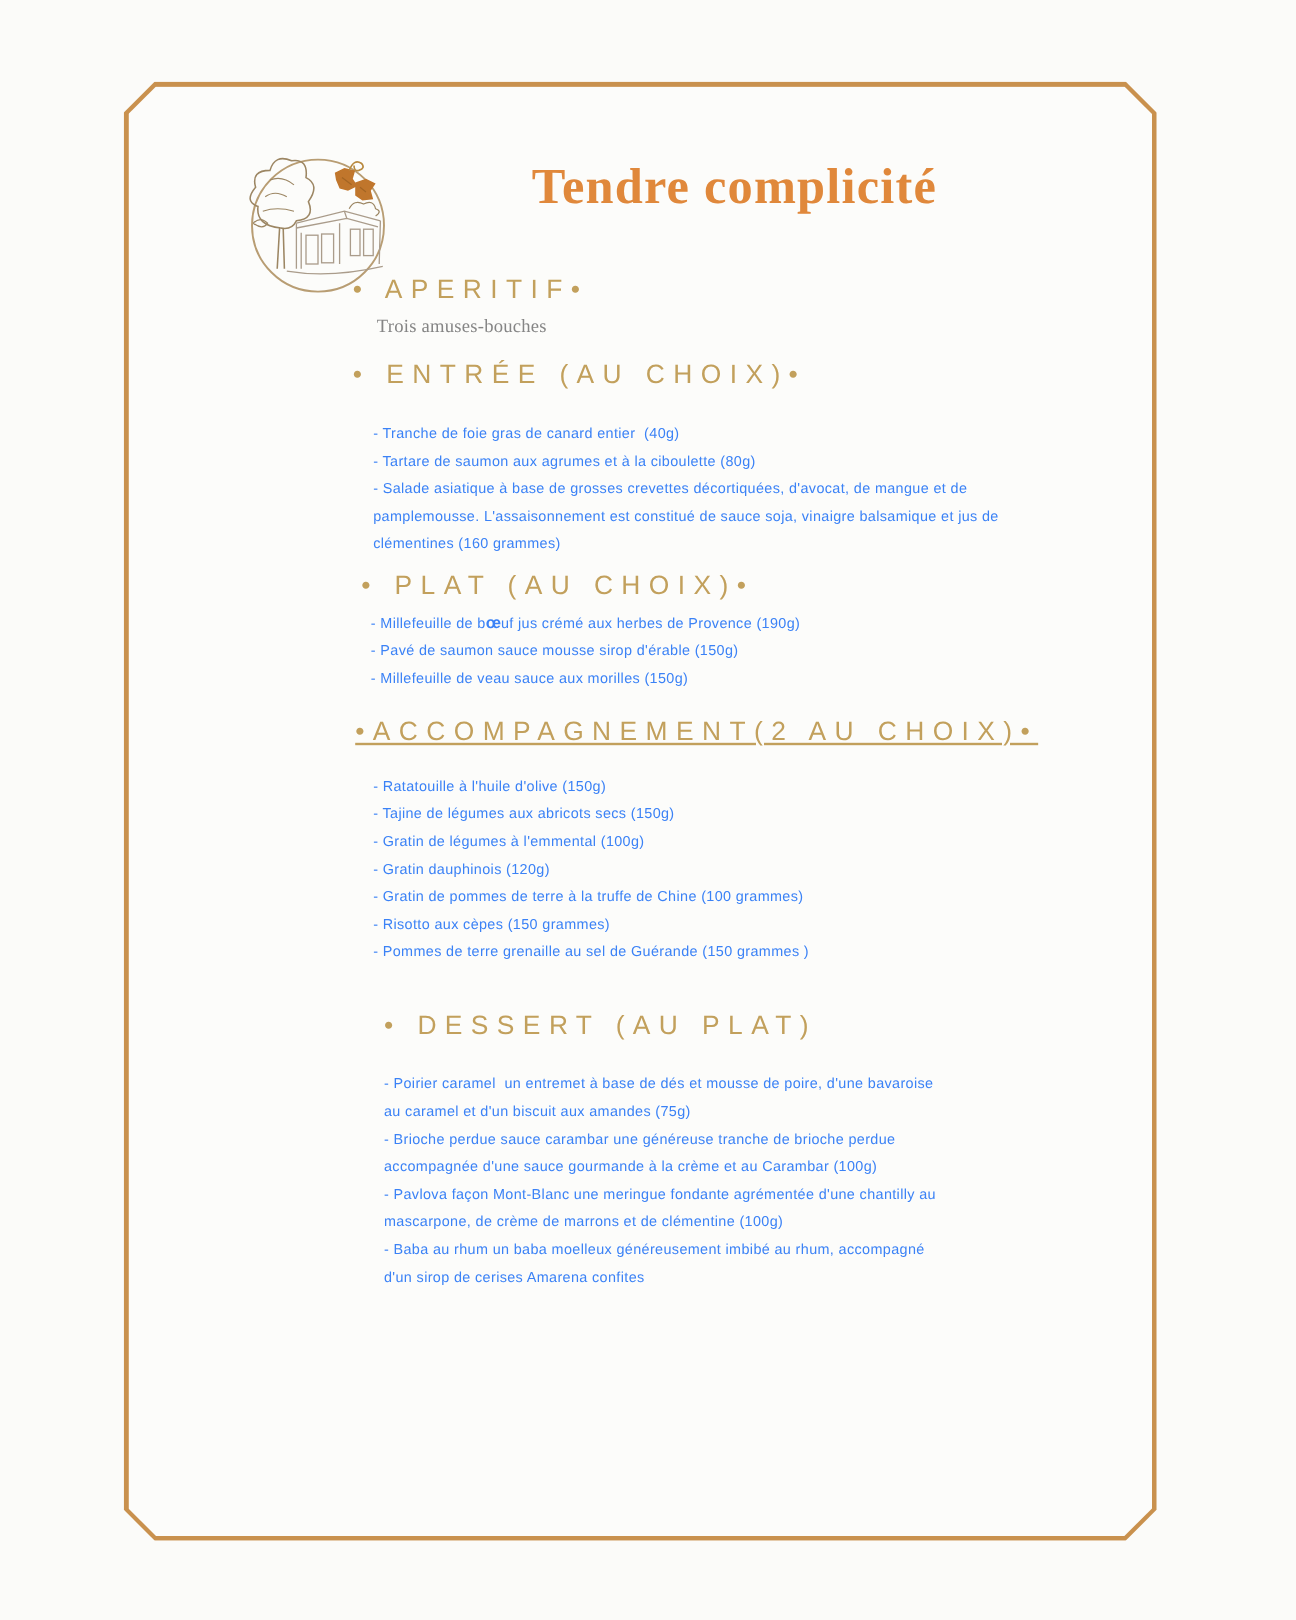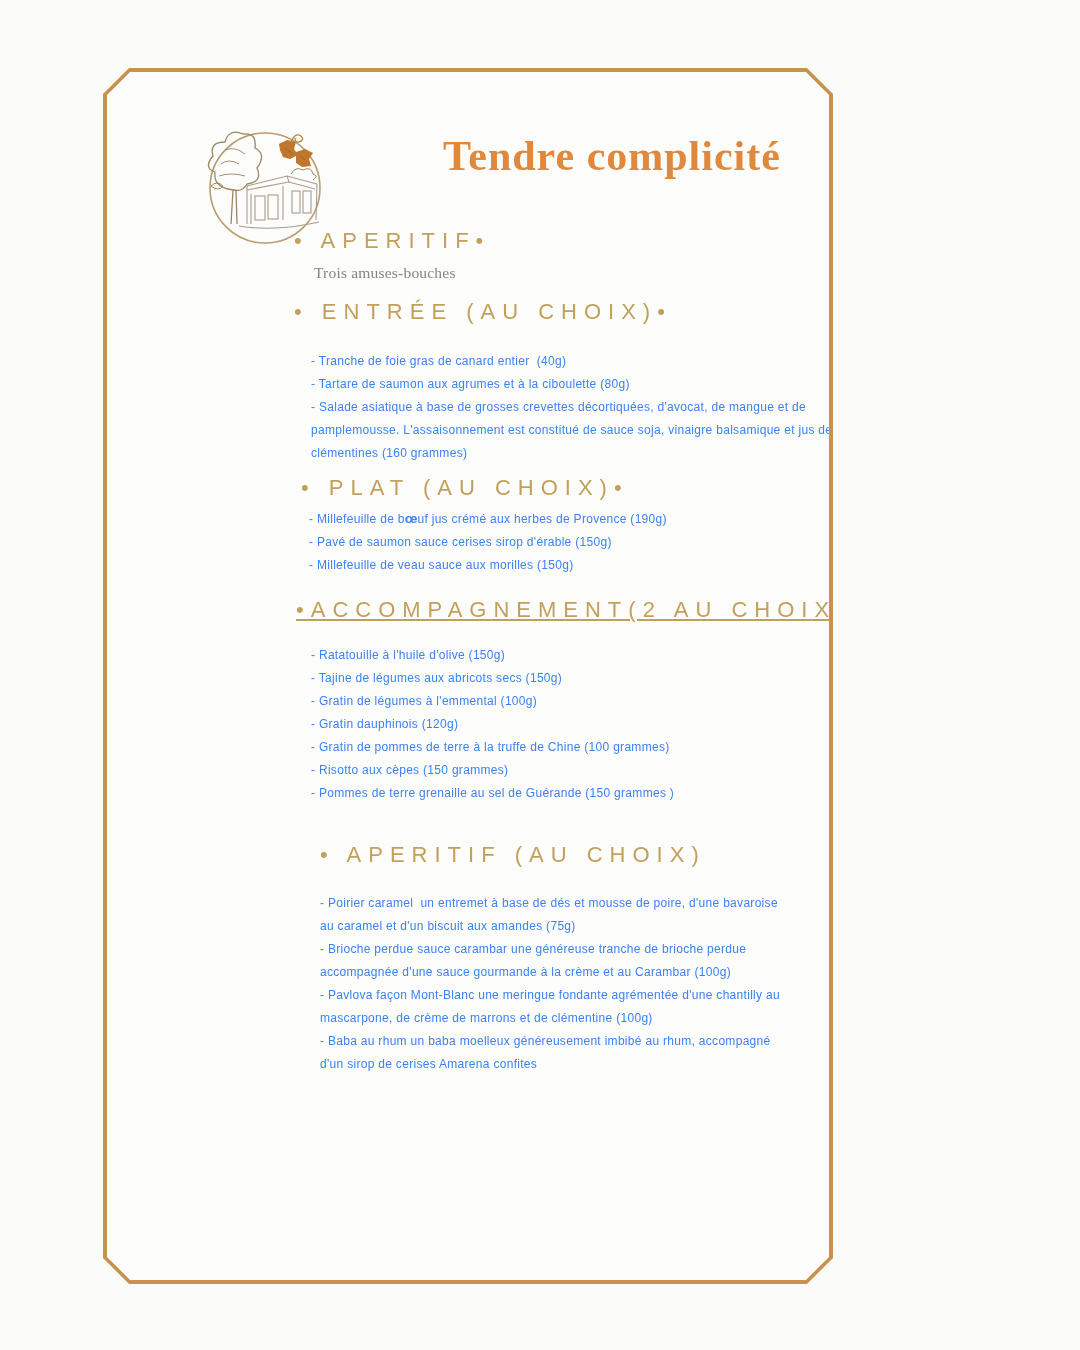--- a/index.html
+++ b/index.html
@@ -4,21 +4,21 @@
 <style>
   * { margin:0; padding:0; box-sizing:border-box; }
   html,body { width:1080px; height:1350px; }
   body {
     background:#fbfbf9;
     font-family:"Liberation Sans", sans-serif;
     position:relative;
     overflow:hidden;
   }
   .frame-outer {
-    position:absolute; left:103px; top:68px; width:730px; height:1216px;
+    position:absolute; left:103px; top:68px; width:861px; height:1216px;
     background:#c9914e;
     clip-path:polygon(26px 0, calc(100% - 26px) 0, 100% 26px, 100% calc(100% - 26px),
                       calc(100% - 26px) 100%, 26px 100%, 0 calc(100% - 26px), 0 26px);
   }
   .frame-inner {
     position:absolute; inset:4px;
     background:#fcfcfa;
     clip-path:polygon(23px 0, calc(100% - 23px) 0, 100% 23px, 100% calc(100% - 23px),
                       calc(100% - 23px) 100%, 23px 100%, 0 calc(100% - 23px), 0 23px);
   }
@@ -126,40 +126,40 @@
             <div class="menu-item" data-name="menu-item">- Tranche de foie gras de canard entier  (40g)</div>
             <div class="menu-item" data-name="menu-item">- Tartare de saumon aux agrumes et à la ciboulette (80g)</div>
             <div class="menu-item" data-name="menu-item">- Salade asiatique à base de grosses crevettes décortiquées, d'avocat, de mangue et de pamplemousse. L'assaisonnement est constitué de sauce soja, vinaigre balsamique et jus de clémentines (160 grammes)</div>
           </div>
   </div>
 
   <div class="section" data-name="section-plat">
     <div class="section-header" data-name="section-header">• PLAT (AU CHOIX)•</div>
     <div class="item-list" data-name="section-item-list">
             <div class="menu-item" data-name="menu-item">- Millefeuille de b<span class="oe">œ</span>uf jus crémé aux herbes de Provence (190g)</div>
-            <div class="menu-item" data-name="menu-item">- Pavé de saumon sauce cerises sirop d'érable (150g)</div>
+            <div class="menu-item" data-name="menu-item">- Pavé de saumon sauce mousse sirop d'érable (150g)</div>
             <div class="menu-item" data-name="menu-item">- Millefeuille de veau sauce aux morilles (150g)</div>
           </div>
   </div>
 
   <div class="section" data-name="section-accompagnement">
     <div class="section-header" data-name="section-header">•ACCOMPAGNEMENT(2 AU CHOIX)•</div>
     <div class="item-list" data-name="section-item-list">
             <div class="menu-item" data-name="menu-item">- Ratatouille à l'huile d'olive (150g)</div>
             <div class="menu-item" data-name="menu-item">- Tajine de légumes aux abricots secs (150g)</div>
             <div class="menu-item" data-name="menu-item">- Gratin de légumes à l'emmental (100g)</div>
             <div class="menu-item" data-name="menu-item">- Gratin dauphinois (120g)</div>
             <div class="menu-item" data-name="menu-item">- Gratin de pommes de terre à la truffe de Chine (100 grammes)</div>
             <div class="menu-item" data-name="menu-item">- Risotto aux cèpes (150 grammes)</div>
             <div class="menu-item" data-name="menu-item">- Pommes de terre grenaille au sel de Guérande (150 grammes )</div>
           </div>
   </div>
 
   <div class="section" data-name="section-dessert">
-    <div class="section-header" data-name="section-header">• APERITIF (AU CHOIX)</div>
+    <div class="section-header" data-name="section-header">• DESSERT (AU PLAT)</div>
     <div class="item-list" data-name="section-item-list">
             <div class="menu-item" data-name="menu-item">- Poirier caramel  un entremet à base de dés et mousse de poire, d'une bavaroise au caramel et d'un biscuit aux amandes (75g)</div>
             <div class="menu-item" data-name="menu-item">- Brioche perdue sauce carambar une généreuse tranche de brioche perdue accompagnée d'une sauce gourmande à la crème et au Carambar (100g)</div>
             <div class="menu-item" data-name="menu-item">- Pavlova façon Mont-Blanc une meringue fondante agrémentée d'une chantilly au mascarpone, de crème de marrons et de clémentine (100g)</div>
             <div class="menu-item" data-name="menu-item">- Baba au rhum un baba moelleux généreusement imbibé au rhum, accompagné d'un sirop de cerises Amarena confites</div>
           </div>
   </div>
 </div>
 
   </div>

